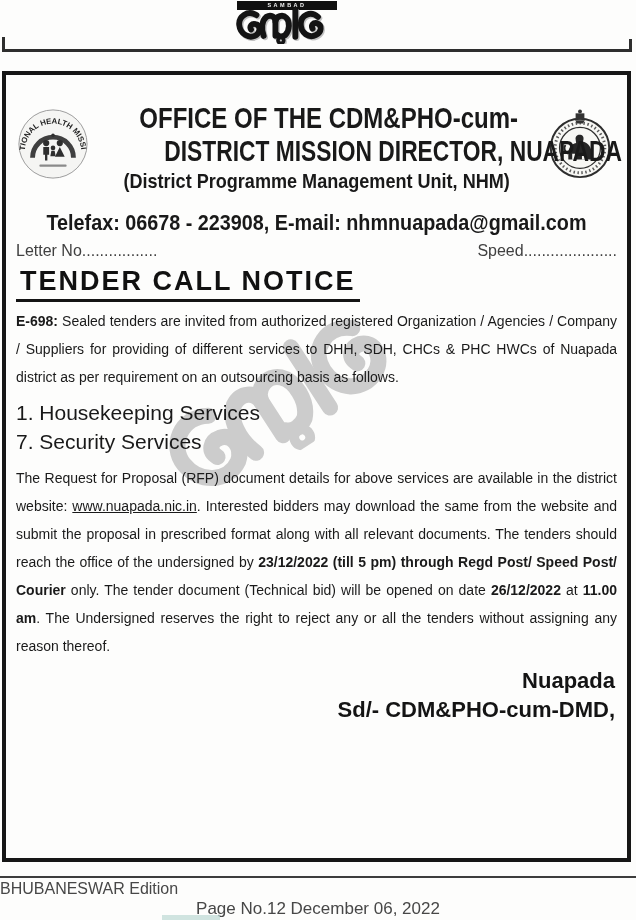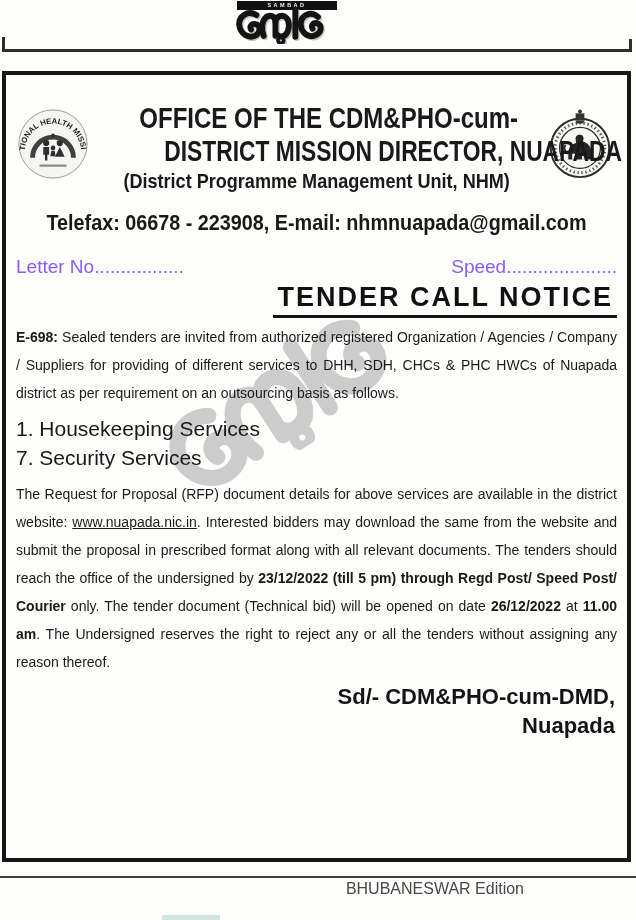--- a/index.html
+++ b/index.html
@@ -31,37 +31,37 @@
   .box-header{position:relative;min-height:96px;}
   .logo{width:74px;height:74px;display:block;}
   .logo-left{position:absolute;left:0;top:12px;}
   .logo-right{position:absolute;right:0;top:12px;}
   .title-center{margin:16px 76px;text-align:center;padding-top:6px;white-space:nowrap;}
   .office1,.office2,.subtitle,.telefax{text-align:center;white-space:nowrap;}
   .office1 span{display:inline-block;font-size:30px;font-weight:bold;line-height:33px;transform:scaleX(.80);}
   .office2 span{display:inline-block;font-size:30px;font-weight:bold;line-height:34px;transform:scaleX(.76);}
   .subtitle span{display:inline-block;font-size:21px;font-weight:bold;line-height:26px;transform:scaleX(.86);}
   .telefax span{display:inline-block;font-size:21.5px;font-weight:bold;line-height:27px;transform:scaleX(.92);}
-  .letter-row{display:flex;justify-content:space-between;font-size:19px;color:#8b5cf6;line-height:25px;margin-top:17px;}
-  .notice-title-wrap{text-align:right;margin:3px 0 5px;}
+  .letter-row{display:flex;justify-content:space-between;font-size:16px;color:#404040;line-height:25px;margin-top:1px;}
+  .notice-title-wrap{text-align:left;margin:3px 0 5px;}
   .notice-title{
     display:inline-block;font-size:27px;font-weight:bold;letter-spacing:2px;
     border-bottom:3.5px solid #141414;padding:0 4px 2px;color:#111;
   }
   .para{font-size:14px;line-height:28px;text-align:justify;color:#1a1a1a;position:relative;z-index:1;}
   .p1{margin-bottom:8px;}
   .services{margin-bottom:8px;}
   .services div{font-size:21px;line-height:28.5px;}
   .p2{margin-bottom:6px;}
   .para .b{font-weight:bold;}
   .para .u{text-decoration:underline;}
   .sig{text-align:right;font-size:22px;font-weight:bold;line-height:29px;padding-right:2px;color:#141414;}
   
   .footer-rule{position:absolute;left:0;top:876px;width:636px;height:2px;background:#3d3d3d;}
-  .footer-edition{position:absolute;left:0;top:880px;width:524px;text-align:right;font-size:16px;color:#474747;}
+  .footer-edition{position:absolute;left:0;top:880px;width:524px;text-align:left;font-size:16px;color:#474747;}
   .footer-pagedate{position:absolute;left:0;top:899px;width:636px;text-align:center;font-size:17px;color:#474747;}
   .scan-fragment{position:absolute;left:162px;top:915px;width:58px;height:5px;background:#bcd9d4;opacity:.7;}
 </style>
 </head>
 <body>
 
 <div id="page">
 
   <div class="mast-bar">SAMBAD</div>
   <svg class="mast-odia" viewBox="0 0 120 42" title="ସମ୍ବାଦ">
@@ -144,22 +144,23 @@
     <div class="para p1"><span class="b">E-698:</span><span> Sealed tenders are invited from authorized registered Organization / Agencies / Company / Suppliers for providing of different services to DHH, SDH, CHCs &amp; PHC HWCs of Nuapada district as per requirement on an outsourcing basis as follows.</span></div>
 
     <div class="services">
         <div>1. Housekeeping Services</div>
         <div>7. Security Services</div>
       </div>
 
     <div class="para p2"><span>The Request for Proposal (RFP) document details for above services are available in the district website: </span><span class="u">www.nuapada.nic.in</span><span>. Interested bidders may download the same from the website and submit the proposal in prescribed format along with all relevant documents. The tenders should reach the office of the undersigned by </span><span class="b">23/12/2022 (till 5 pm) through Regd Post/ Speed Post/ Courier</span><span> only. The tender document (Technical bid) will be opened on date </span><span class="b">26/12/2022</span><span> at </span><span class="b">11.00 am</span><span>. The Undersigned reserves the right to reject any or all the tenders without assigning any reason thereof.</span></div>
 
     <div class="sig">
+      <div>Nuapada</div>
       <div>Sd/- CDM&amp;PHO-cum-DMD,</div>
-      <div>Nuapada</div>
     </div>
   </div>
 
   <div class="footer-rule"></div>
   <div class="footer-edition">BHUBANESWAR Edition</div>
+  <div class="footer-pagedate">Page No.12 December 06, 2022</div>
   <div class="scan-fragment"></div>
 
 </div>
 
 </body></html>

